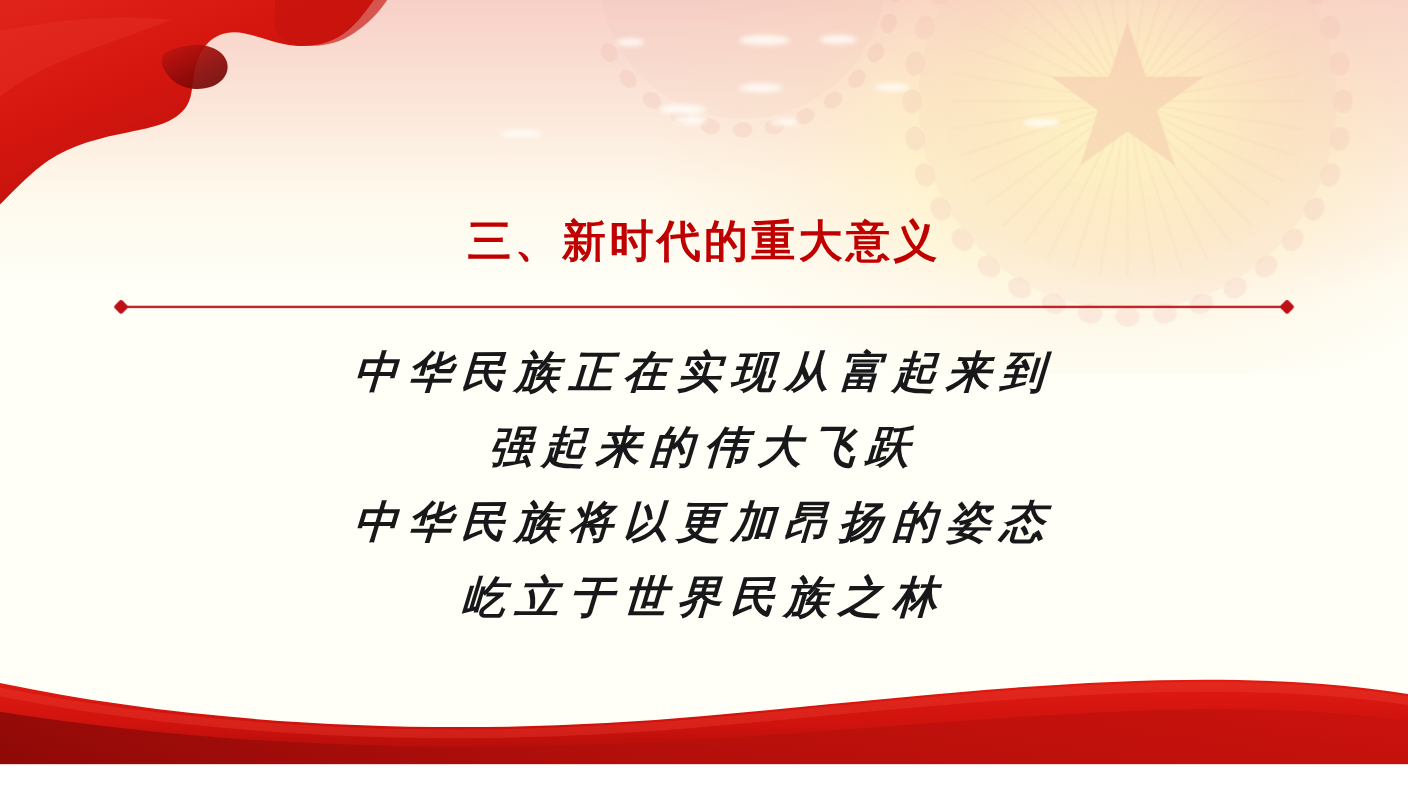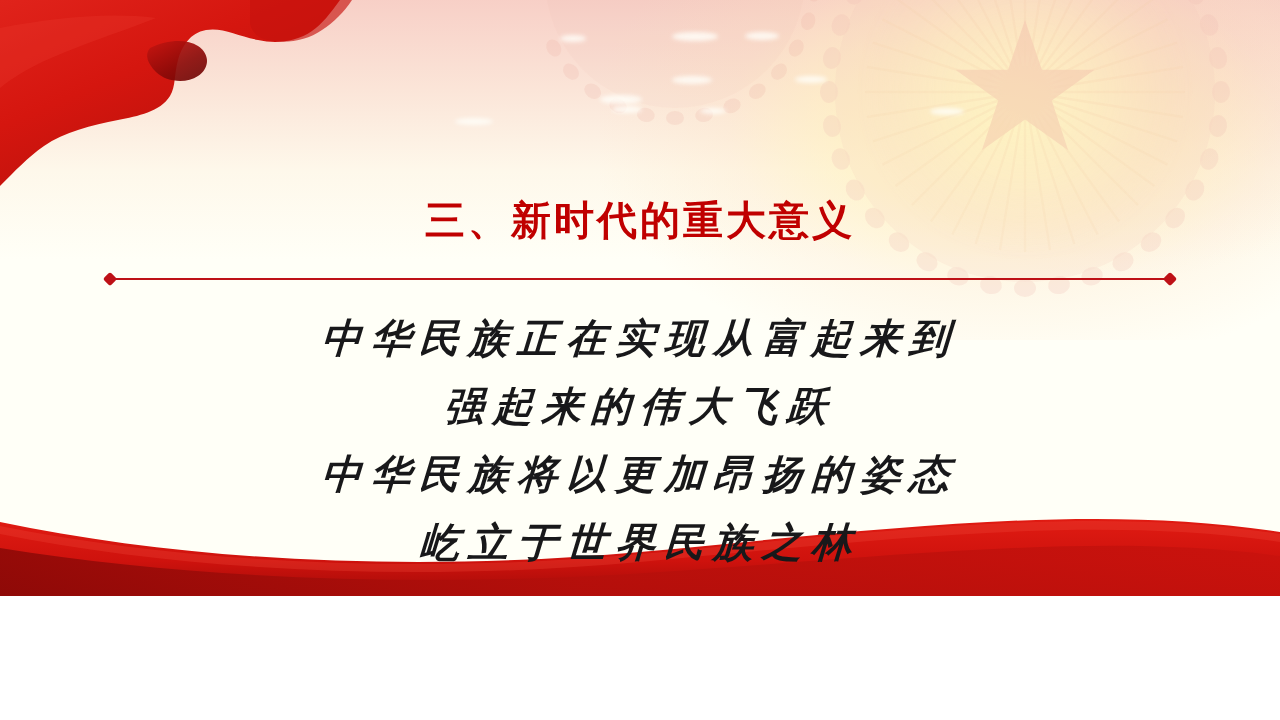--- a/index.html
+++ b/index.html
@@ -3,21 +3,21 @@
 <meta charset="utf-8">
 <style>
   html, body {
     margin: 0;
     padding: 0;
     background: #ffffff;
   }
   #slide {
     position: relative;
     width: 1280px;
-    height: 596px;
+    height: 695px;
     overflow: hidden;
     background: #fca5a5;
     font-family: "Liberation Sans", "DejaVu Sans", sans-serif;
     -webkit-font-smoothing: antialiased;
   }
 
   
   .bg-base {
     position: absolute;
     inset: 0;

